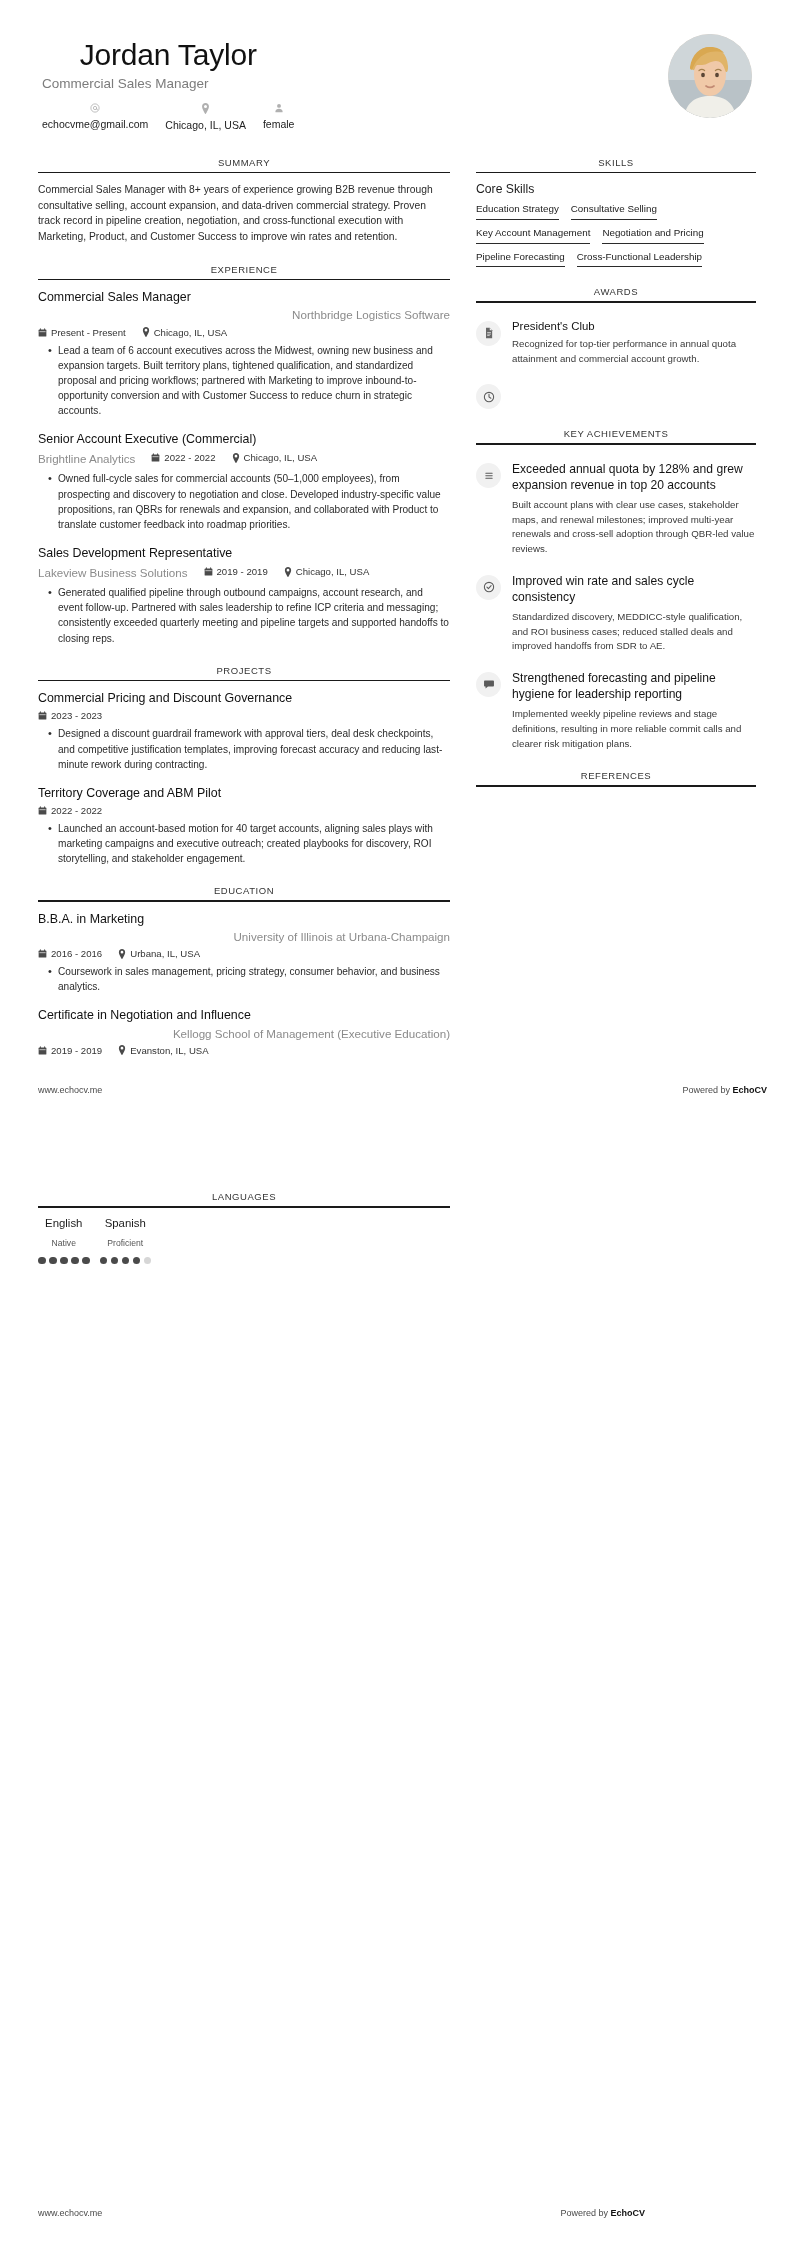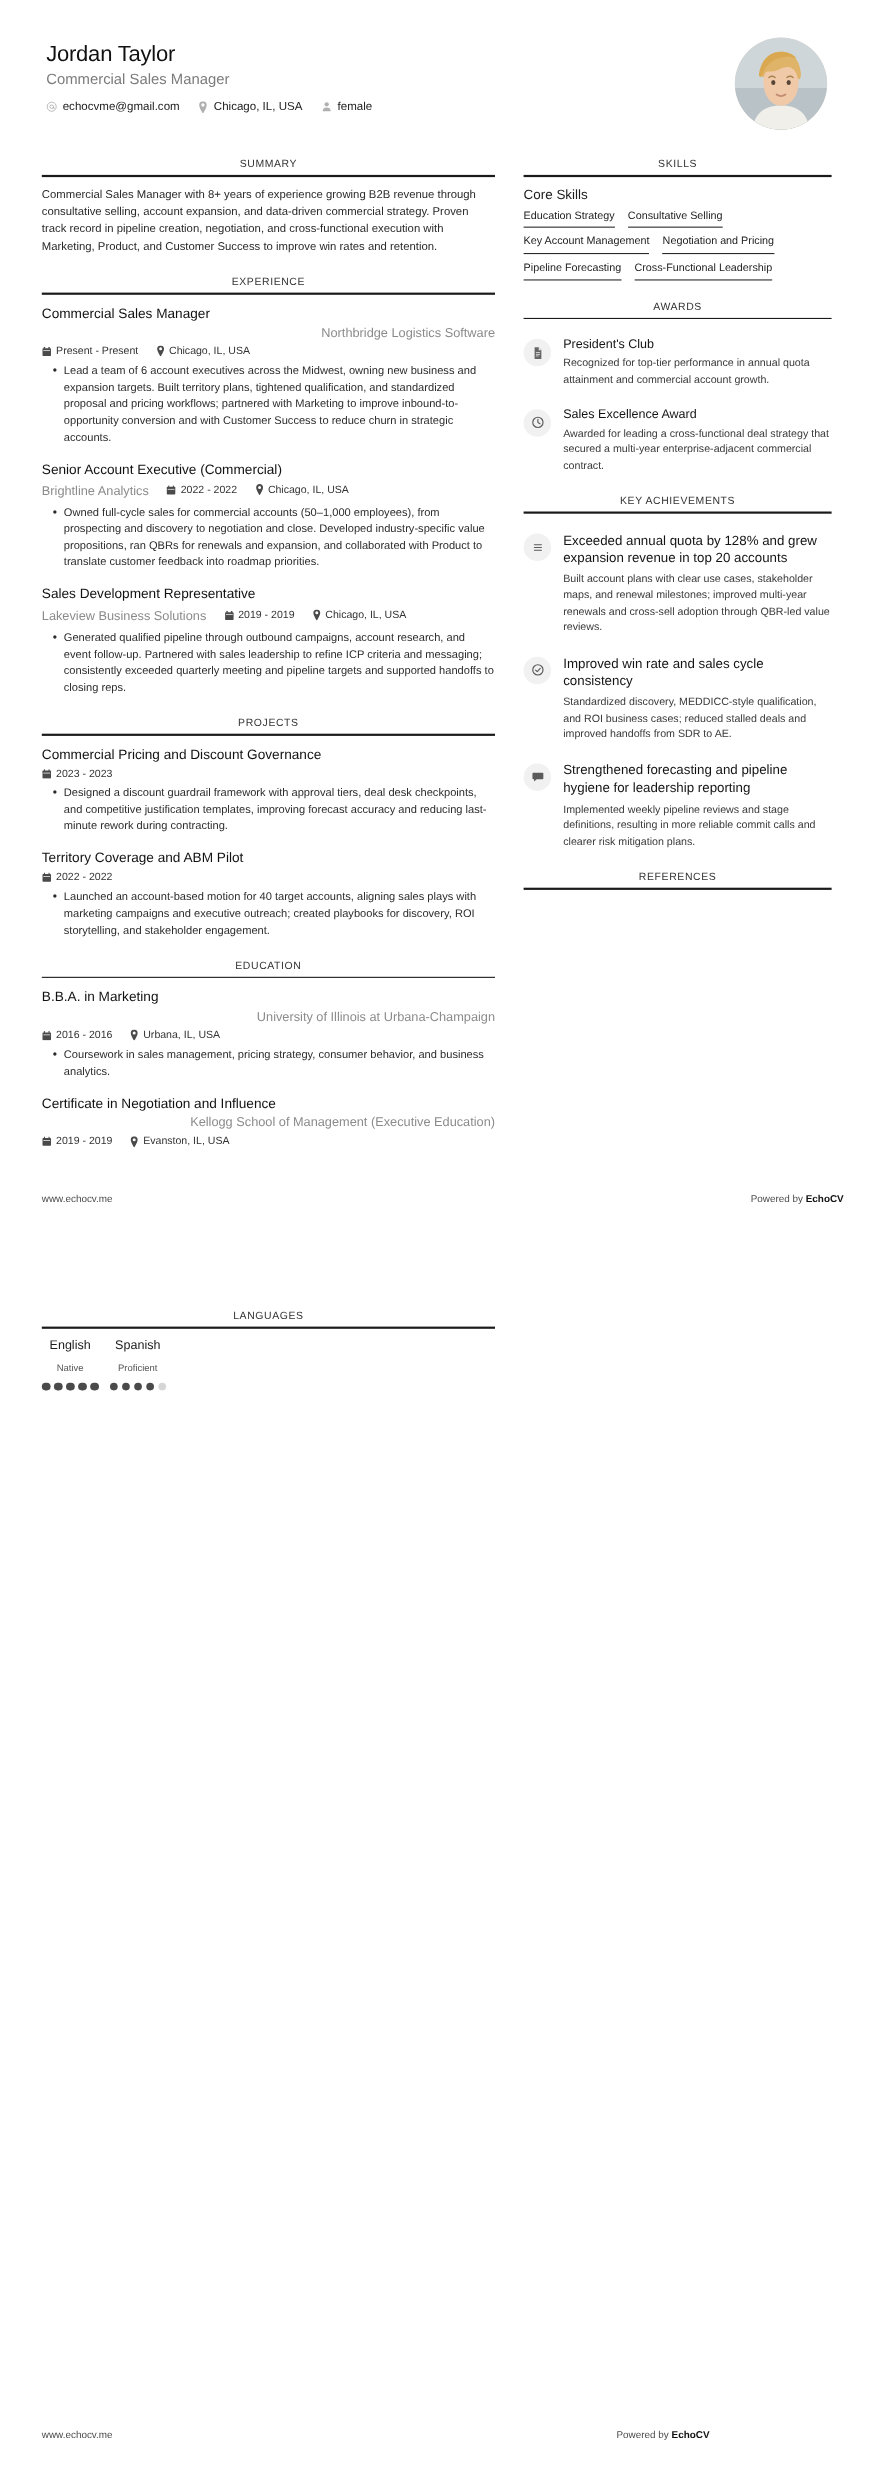--- a/index.html
+++ b/index.html
@@ -31,41 +31,42 @@
 
   
   .header {
     display: flex;
     align-items: flex-start;
     justify-content: space-between;
     padding: 0 0 0 4px;
   }
   .hdr-left { padding-top: 4px; }
   .name {
-    font-size: 20px;
+    font-size: 30px;
     font-weight: 400;
     letter-spacing: -0.2px;
     color: #111;
     line-height: 1.12;
+    text-align: center;
   }
   .headline {
     font-size: 13.5px;
     color: #7c7c7c;
     margin-top: 4px;
     font-weight: 400;
   }
   .contact-row {
     display: flex;
     align-items: center;
     gap: 17px;
     margin-top: 12px;
     font-size: 10.5px;
     color: #222;
   }
-  .contact-item { display: flex; align-items: center; gap: 5px; }
+  .contact-item { display: flex; align-items: center; gap: 5px; flex-direction: column; }
   .cicon { color: #b0b0b0; display: inline-flex; align-items: center; }
   .cicon svg { display: block; }
 
   .avatar {
     width: 84px; height: 84px;
     border-radius: 50%;
     overflow: hidden;
     flex: 0 0 auto;
     background: #d8cfc6;
     position: relative;
@@ -581,24 +582,20 @@
             </div>
           </div>
 
           <div class="ic-item">
             <span class="ic-circle">
               <svg width="12" height="12" viewBox="0 0 16 16" fill="none" stroke="currentColor" stroke-width="1.4">
                 <circle cx="8" cy="8" r="6.2"></circle>
                 <path d="M8 4.4V8l2.5 1.6" stroke-linecap="round"></path>
               </svg>
             </span>
-            <div class="ic-body">
-              <div class="ic-title">Sales Excellence Award</div>
-              <div class="ic-desc">Awarded for leading a cross-functional deal strategy that secured a multi-year enterprise-adjacent commercial contract.</div>
-            </div>
           </div>
         </div>
 
         <div class="section">
           <div class="sec-title">KEY ACHIEVEMENTS</div>
           <div class="sec-rule"></div>
 
           <div class="ic-item">
             <span class="ic-circle">
               <svg width="12" height="12" viewBox="0 0 16 16" fill="currentColor">

